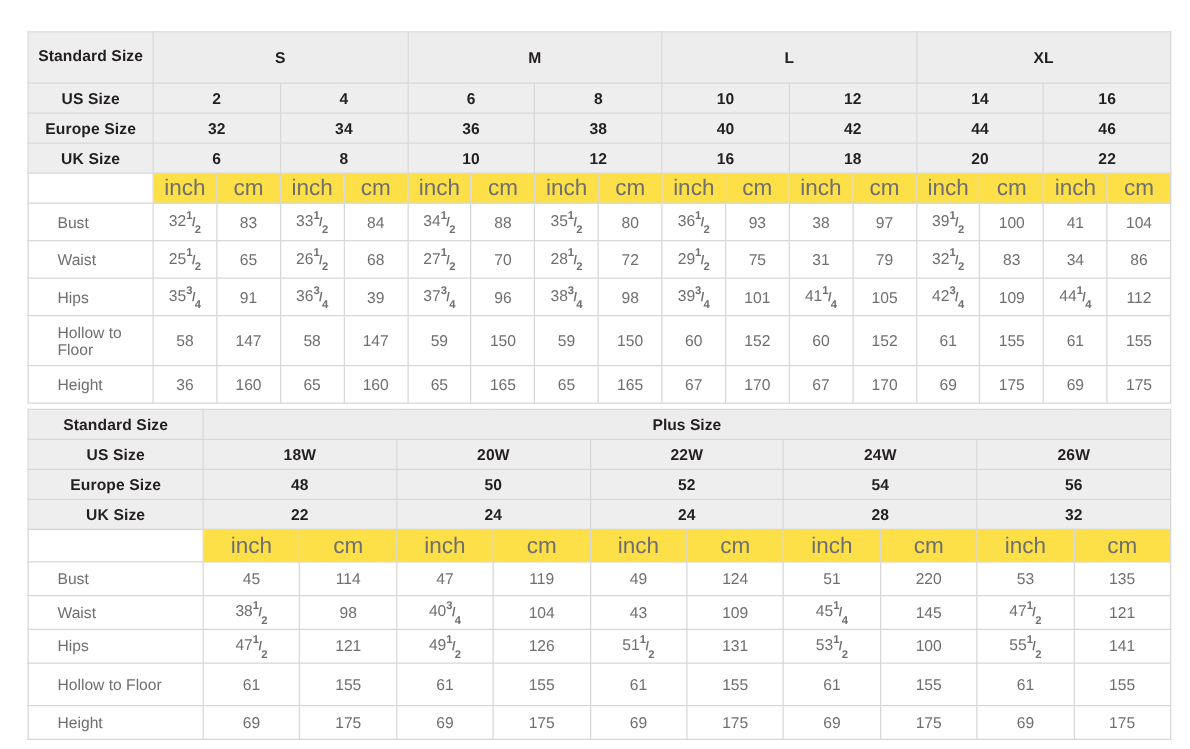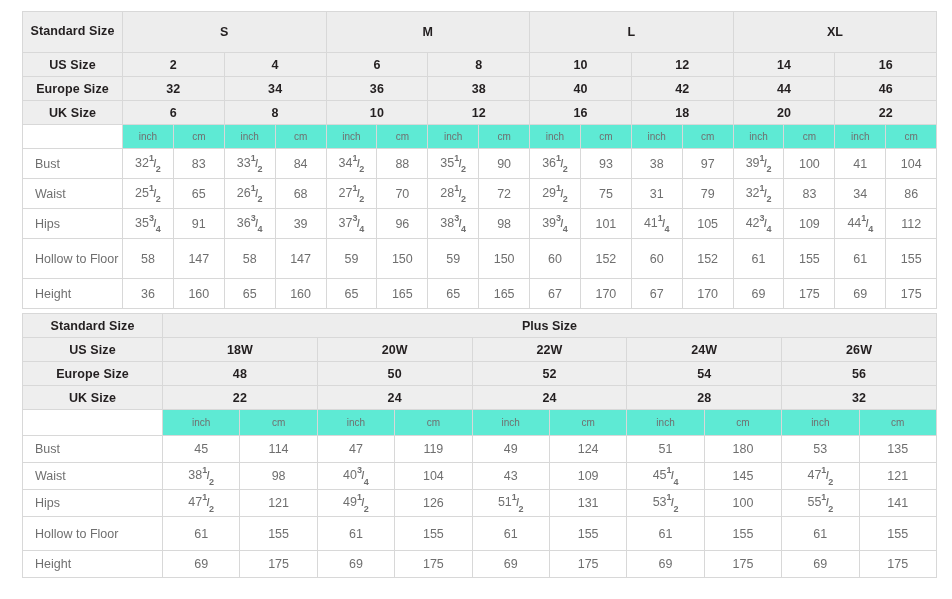--- a/index.html
+++ b/index.html
@@ -13,20 +13,21 @@
     font-family: "Liberation Sans", sans-serif;
     overflow: hidden;
   }
 
   #chart-root {
     position: relative;
     width: 952px;
     height: 466px;
     box-sizing: border-box;
     padding: 11px 16px 12px 22px;
+    margin-top: 14px;
   }
 
   table.size-table {
     border-collapse: collapse;
     table-layout: fixed;
     width: 914px;
   }
 
   table.size-table td {
     border: 1px solid #d8d8d8;
@@ -56,28 +57,28 @@
 
   
   .body-cell {
     background: #ffffff;
     color: #6f6f6f;
     font-size: 12.5px;
     font-weight: normal;
   }
   .body-cell.row-label {
     text-align: left;
-    padding-left: 12px;
+    padding-left: 23px;
     color: #6f6f6f;
     font-size: 12.5px;
   }
   .unit-cell {
-    background: #5eead4;
+    background: #fde047;
     color: #6f6f6f;
-    font-size: 10px;
+    font-size: 18px;
   }
   .blank-cell {
     background: #ffffff;
     border: 1px solid #d8d8d8;
   }
 
   
   .r-std  { height: 41px; }
   .r-num  { height: 24px; }
   .r-unit { height: 24px; }
@@ -195,21 +196,21 @@
 
     <tr class="r-meas">
           <td class="body-cell row-label">Bust</td>
           <td class="body-cell">32<span class="frac"><span class="num">1</span><span class="sl">/</span><span class="den">2</span></span></td>
           <td class="body-cell">83</td>
           <td class="body-cell">33<span class="frac"><span class="num">1</span><span class="sl">/</span><span class="den">2</span></span></td>
           <td class="body-cell">84</td>
           <td class="body-cell">34<span class="frac"><span class="num">1</span><span class="sl">/</span><span class="den">2</span></span></td>
           <td class="body-cell">88</td>
           <td class="body-cell">35<span class="frac"><span class="num">1</span><span class="sl">/</span><span class="den">2</span></span></td>
-          <td class="body-cell">90</td>
+          <td class="body-cell">80</td>
           <td class="body-cell">36<span class="frac"><span class="num">1</span><span class="sl">/</span><span class="den">2</span></span></td>
           <td class="body-cell">93</td>
           <td class="body-cell">38</td>
           <td class="body-cell">97</td>
           <td class="body-cell">39<span class="frac"><span class="num">1</span><span class="sl">/</span><span class="den">2</span></span></td>
           <td class="body-cell">100</td>
           <td class="body-cell">41</td>
           <td class="body-cell">104</td>
         </tr>
         <tr class="r-meas">
@@ -345,21 +346,21 @@
 
     <tr class="plus-r-meas">
           <td class="body-cell row-label">Bust</td>
           <td class="body-cell">45</td>
           <td class="body-cell">114</td>
           <td class="body-cell">47</td>
           <td class="body-cell">119</td>
           <td class="body-cell">49</td>
           <td class="body-cell">124</td>
           <td class="body-cell">51</td>
-          <td class="body-cell">180</td>
+          <td class="body-cell">220</td>
           <td class="body-cell">53</td>
           <td class="body-cell">135</td>
         </tr>
         <tr class="plus-r-meas">
           <td class="body-cell row-label">Waist</td>
           <td class="body-cell">38<span class="frac"><span class="num">1</span><span class="sl">/</span><span class="den">2</span></span></td>
           <td class="body-cell">98</td>
           <td class="body-cell">40<span class="frac"><span class="num">3</span><span class="sl">/</span><span class="den">4</span></span></td>
           <td class="body-cell">104</td>
           <td class="body-cell">43</td>

